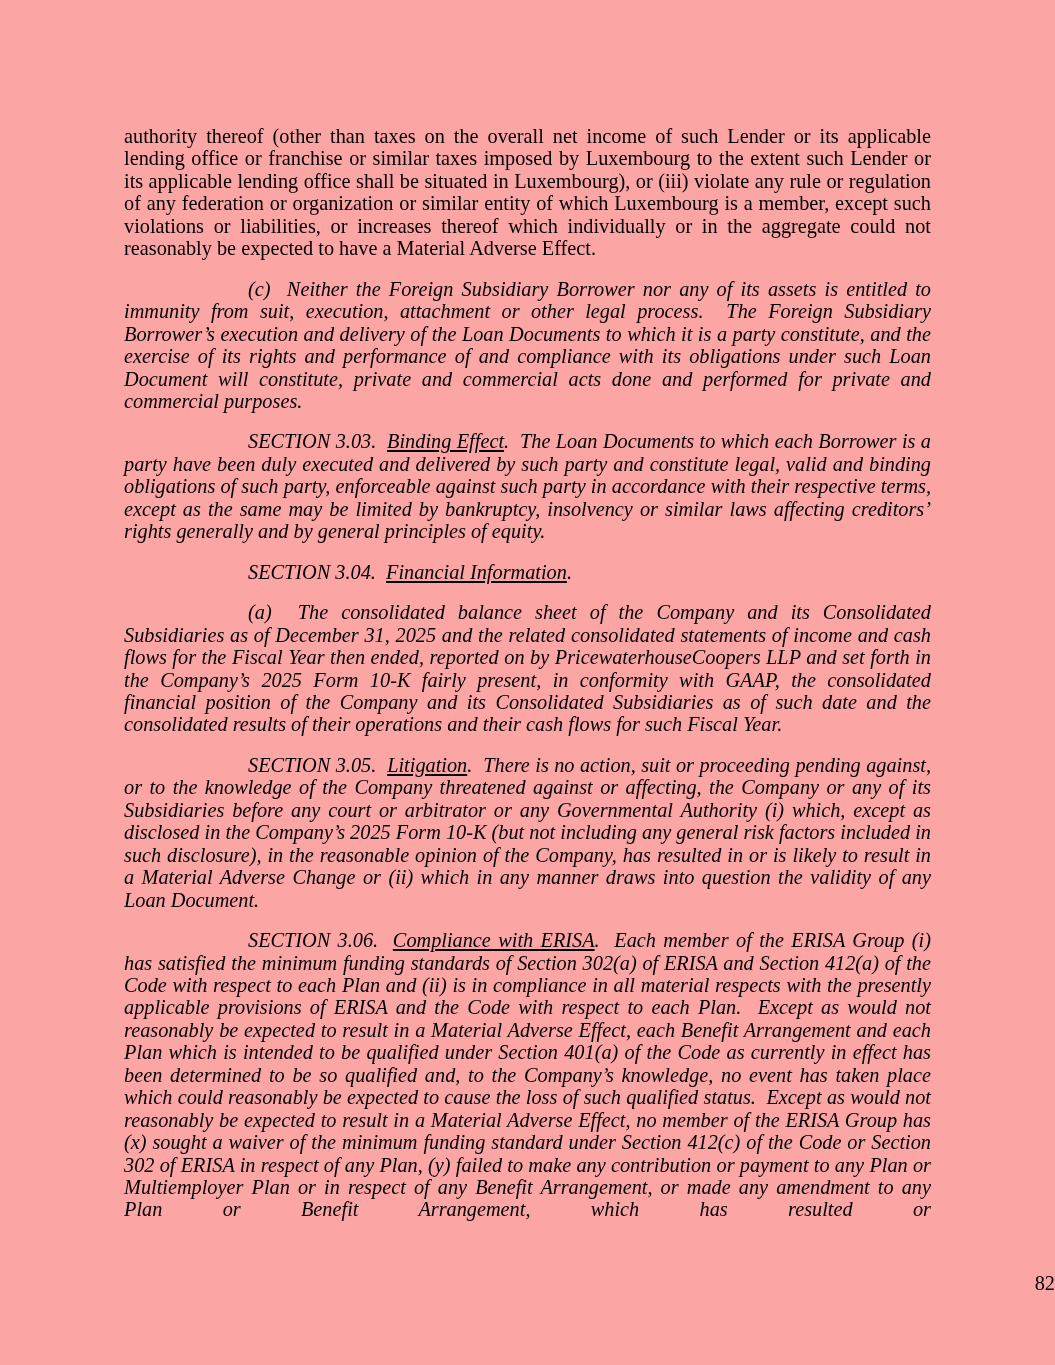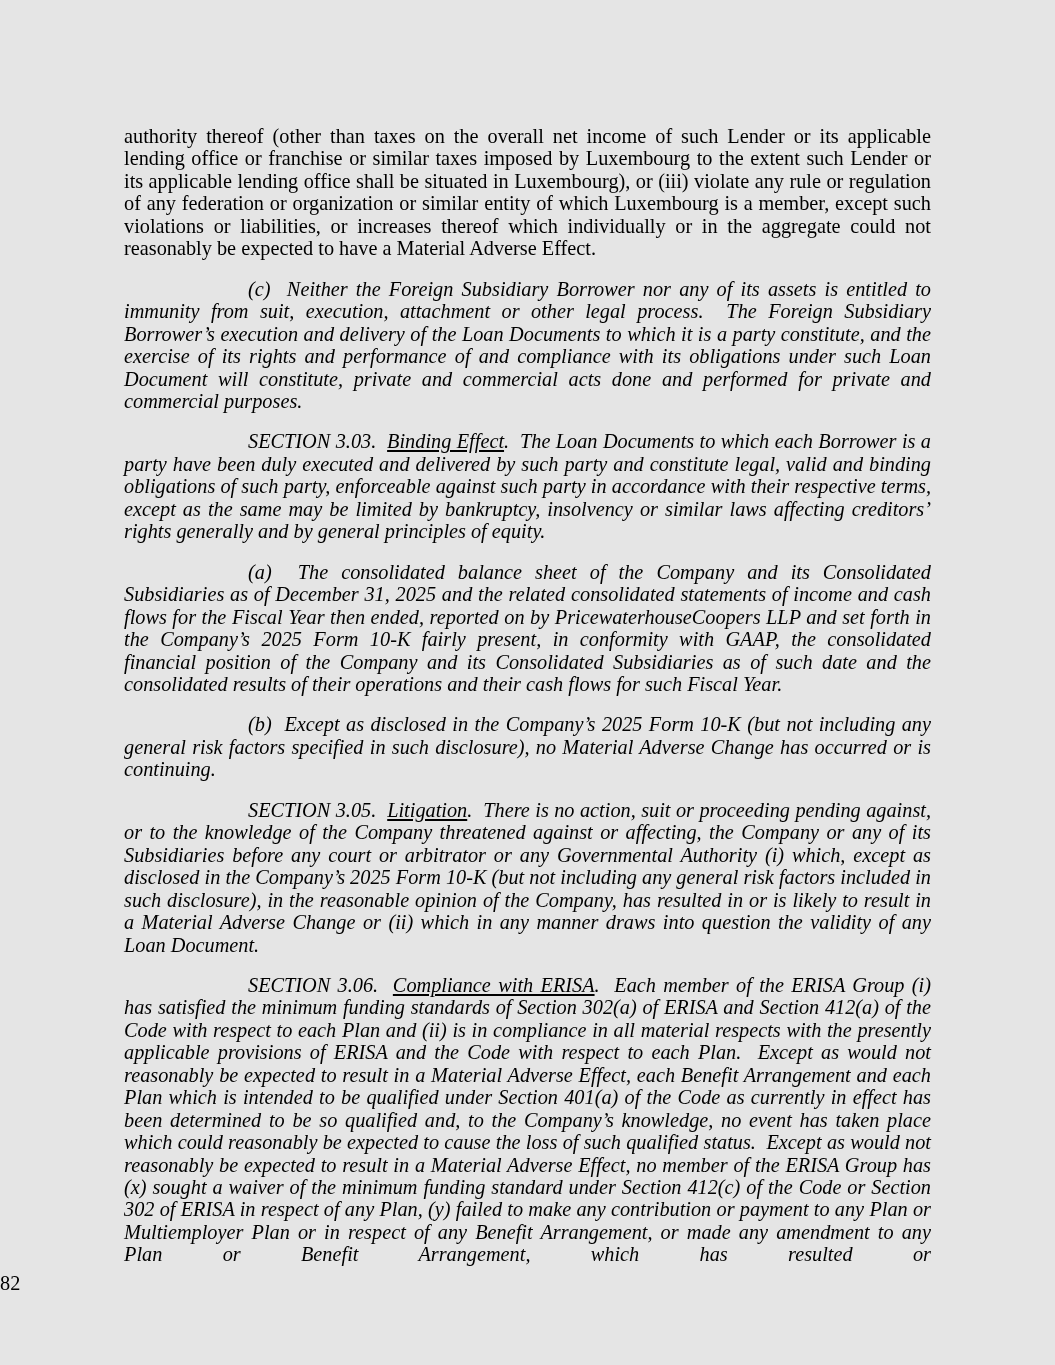--- a/index.html
+++ b/index.html
@@ -4,21 +4,21 @@
 <style>
   html, body {
     margin: 0;
     padding: 0;
     background: #ffffff;
   }
   .page {
     position: relative;
     width: 1055px;
     height: 1365px;
-    background: #e5e5e5;
+    background: #fca5a5;
     color: #000000;
     font-family: "Liberation Serif", "DejaVu Serif", serif;
     overflow: hidden;
   }
   .content {
     position: absolute;
     left: 124px;
     top: 125px;
     width: 807px;
   }
@@ -37,41 +37,41 @@
     text-align-last: justify;
   }
   .u {
     text-decoration: underline;
   }
   .page-number {
     position: absolute;
     top: 1272px;
     left: 0;
     width: 100%;
-    text-align: left;
+    text-align: right;
     font-size: 20.3px;
     line-height: 22.45px;
   }
 </style>
 </head>
 <body>
 
 <div class="page">
   <div class="content">
 
     <p class="para">authority thereof (other than taxes on the overall net income of such Lender or its applicable lending office or franchise or similar taxes imposed by Luxembourg to the extent such Lender or its applicable lending office shall be situated in Luxembourg), or (iii) violate any rule or regulation of any federation or organization or similar entity of which Luxembourg is a member, except such violations or liabilities, or increases thereof which individually or in the aggregate could not reasonably be expected to have a Material Adverse Effect.</p>
 
     <p class="para indent">(c)&nbsp; Neither the Foreign Subsidiary Borrower nor any of its assets is entitled to immunity from suit, execution, attachment or other legal process.&nbsp; The Foreign Subsidiary Borrower’s execution and delivery of the Loan Documents to which it is a party constitute, and the exercise of its rights and performance of and compliance with its obligations under such Loan Document will constitute, private and commercial acts done and performed for private and commercial purposes.</p>
 
     <p class="para indent"><span>SECTION 3.03.&nbsp; </span><span class="u">Binding Effect</span><span>.&nbsp; The Loan Documents to which each Borrower is a party have been duly executed and delivered by such party and constitute legal, valid and binding obligations of such party, enforceable against such party in accordance with their respective terms, except as the same may be limited by bankruptcy, insolvency or similar laws affecting creditors’ rights generally and by general principles of equity.</span></p>
 
+    <p class="para indent"><span>SECTION 3.04.&nbsp; </span><span class="u">Financial Information</span><span>.</span></p>
 
     <p class="para indent">(a)&nbsp; The consolidated balance sheet of the Company and its Consolidated Subsidiaries as of December 31, 2025 and the related consolidated statements of income and cash flows for the Fiscal Year then ended, reported on by PricewaterhouseCoopers LLP and set forth in the Company’s 2025 Form 10-K fairly present, in conformity with GAAP, the consolidated financial position of the Company and its Consolidated Subsidiaries as of such date and the consolidated results of their operations and their cash flows for such Fiscal Year.</p>
 
-    <p class="para indent">(b)&nbsp; Except as disclosed in the Company’s 2025 Form 10-K (but not including any general risk factors specified in such disclosure), no Material Adverse Change has occurred or is continuing.</p>
 
     <p class="para indent"><span>SECTION 3.05.&nbsp; </span><span class="u">Litigation</span><span>.&nbsp; There is no action, suit or proceeding pending against, or to the knowledge of the Company threatened against or affecting, the Company or any of its Subsidiaries before any court or arbitrator or any Governmental Authority (i) which, except as disclosed in the Company’s 2025 Form 10-K (but not including any general risk factors included in such disclosure), in the reasonable opinion of the Company, has resulted in or is likely to result in a Material Adverse Change or (ii) which in any manner draws into question the validity of any Loan Document.</span></p>
 
     <p class="para indent justify-last"><span>SECTION 3.06.&nbsp; </span><span class="u">Compliance with ERISA</span><span>.&nbsp; Each member of the ERISA Group (i) has satisfied the minimum funding standards of Section 302(a) of ERISA and Section 412(a) of the Code with respect to each Plan and (ii) is in compliance in all material respects with the presently applicable provisions of ERISA and the Code with respect to each Plan.&nbsp; Except as would not reasonably be expected to result in a Material Adverse Effect, each Benefit Arrangement and each Plan which is intended to be qualified under Section 401(a) of the Code as currently in effect has been determined to be so qualified and, to the Company’s knowledge, no event has taken place which could reasonably be expected to cause the loss of such qualified status.&nbsp; Except as would not reasonably be expected to result in a Material Adverse Effect, no member of the ERISA Group has (x) sought a waiver of the minimum funding standard under Section 412(c) of the Code or Section 302 of ERISA in respect of any Plan, (y) failed to make any contribution or payment to any Plan or Multiemployer Plan or in respect of any Benefit Arrangement, or made any amendment to any Plan or Benefit Arrangement, which has resulted or</span></p>
 
   </div>
 
   <div class="page-number">82</div>
 </div>
 

